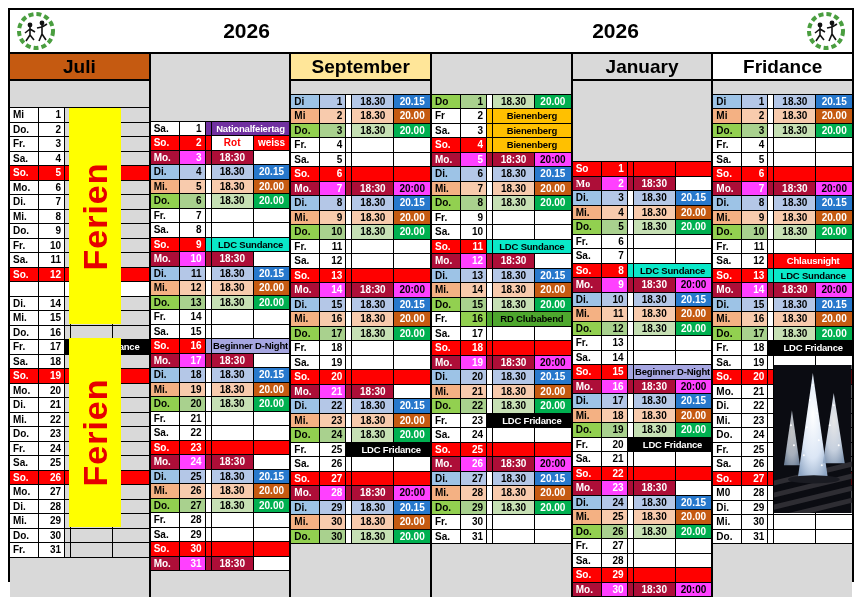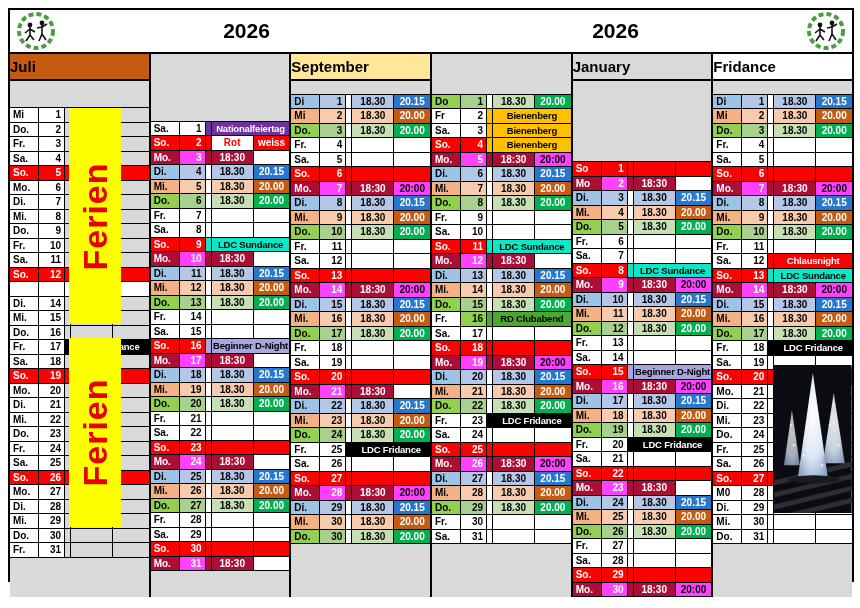--- a/index.html
+++ b/index.html
@@ -10,21 +10,21 @@
   
   .titlebar{height:47px;display:flex;align-items:center;border-bottom:2px solid #000;background:#fff;}
   .logo{width:52px;display:flex;justify-content:center;align-items:center;}
   .yearzone{flex:1;text-align:center;font-weight:bold;font-size:21px;color:#000;}
   .titlebox{background:#333333;border:2px solid #4a4a4a;outline:1px solid #1a1a1a;
             padding:5px 18px;font-weight:bold;font-size:22px;letter-spacing:.5px;}
   
   .months{flex:1;display:flex;}
   .month{flex:1;display:flex;flex-direction:column;border-left:2px solid #000;min-width:0;}
   .month:first-child{border-left:none;}
-  .mhead{height:25px;line-height:25px;font-weight:bold;font-size:15px;
+  .mhead{height:25px;line-height:25px;text-align:center;font-weight:bold;font-size:19px;
          border-bottom:2px solid #000;color:#000;}
   .grid{position:relative;flex:1;display:flex;flex-direction:column;overflow:hidden;}
   .fill{background:#D9D9D9;}
   .fill.top{border-bottom:1px solid #000;}
   .fill.bot{flex:1;}
   .row{height:13.5px;display:flex;border-bottom:1px solid #000;font-size:10px;font-weight:bold;}
   .c{border-right:1px solid #000;overflow:hidden;white-space:nowrap;display:flex;align-items:center;}
   .c-day{width:29px;padding-left:3px;box-sizing:border-box;}
   .c-date{width:26px;justify-content:flex-end;padding-right:3px;box-sizing:border-box;}
   .c-sp{width:5px;}
@@ -1212,21 +1212,21 @@
             <div class="row">
               <div class="c c-day" style="background: rgb(255, 0, 0); color: rgb(255, 255, 255);">So</div>
               <div class="c c-date" style="background: rgb(255, 0, 0); color: rgb(255, 255, 255);">1</div>
               <div class="c c-sp" style="background: rgb(255, 0, 0); color: rgb(0, 0, 0);"></div>
               <div class="evarea">
                 <div class="c c-t1" style="background: rgb(255, 0, 0); color: rgb(255, 255, 255);"></div>
                 <div class="c c-t2" style="background: rgb(255, 0, 0); color: rgb(255, 255, 255);"></div>
               </div>
             </div>
             <div class="row">
-              <div class="c c-day" style="background: rgb(173, 14, 56); color: rgb(255, 255, 255);">Mo</div>
+              <div class="c c-day" style="background: rgb(173, 14, 56); color: rgb(255, 255, 255); font-family: Liberation Serif, serif;">Mo</div>
               <div class="c c-date" style="background: rgb(255, 64, 255); color: rgb(255, 255, 255);">2</div>
               <div class="c c-sp" style="background: rgb(173, 14, 56); color: rgb(0, 0, 0);"></div>
               <div class="evarea">
                 <div class="c c-t1" style="background: rgb(173, 14, 56); color: rgb(255, 255, 255);">18:30</div>
                 <div class="c c-t2" style="background: rgb(255, 255, 255); color: rgb(0, 0, 0);"></div>
               </div>
             </div>
             <div class="row">
               <div class="c c-day" style="background: rgb(157, 195, 230); color: rgb(0, 0, 0);">Di.</div>
               <div class="c c-date" style="background: rgb(180, 199, 231); color: rgb(0, 0, 0);">3</div>

